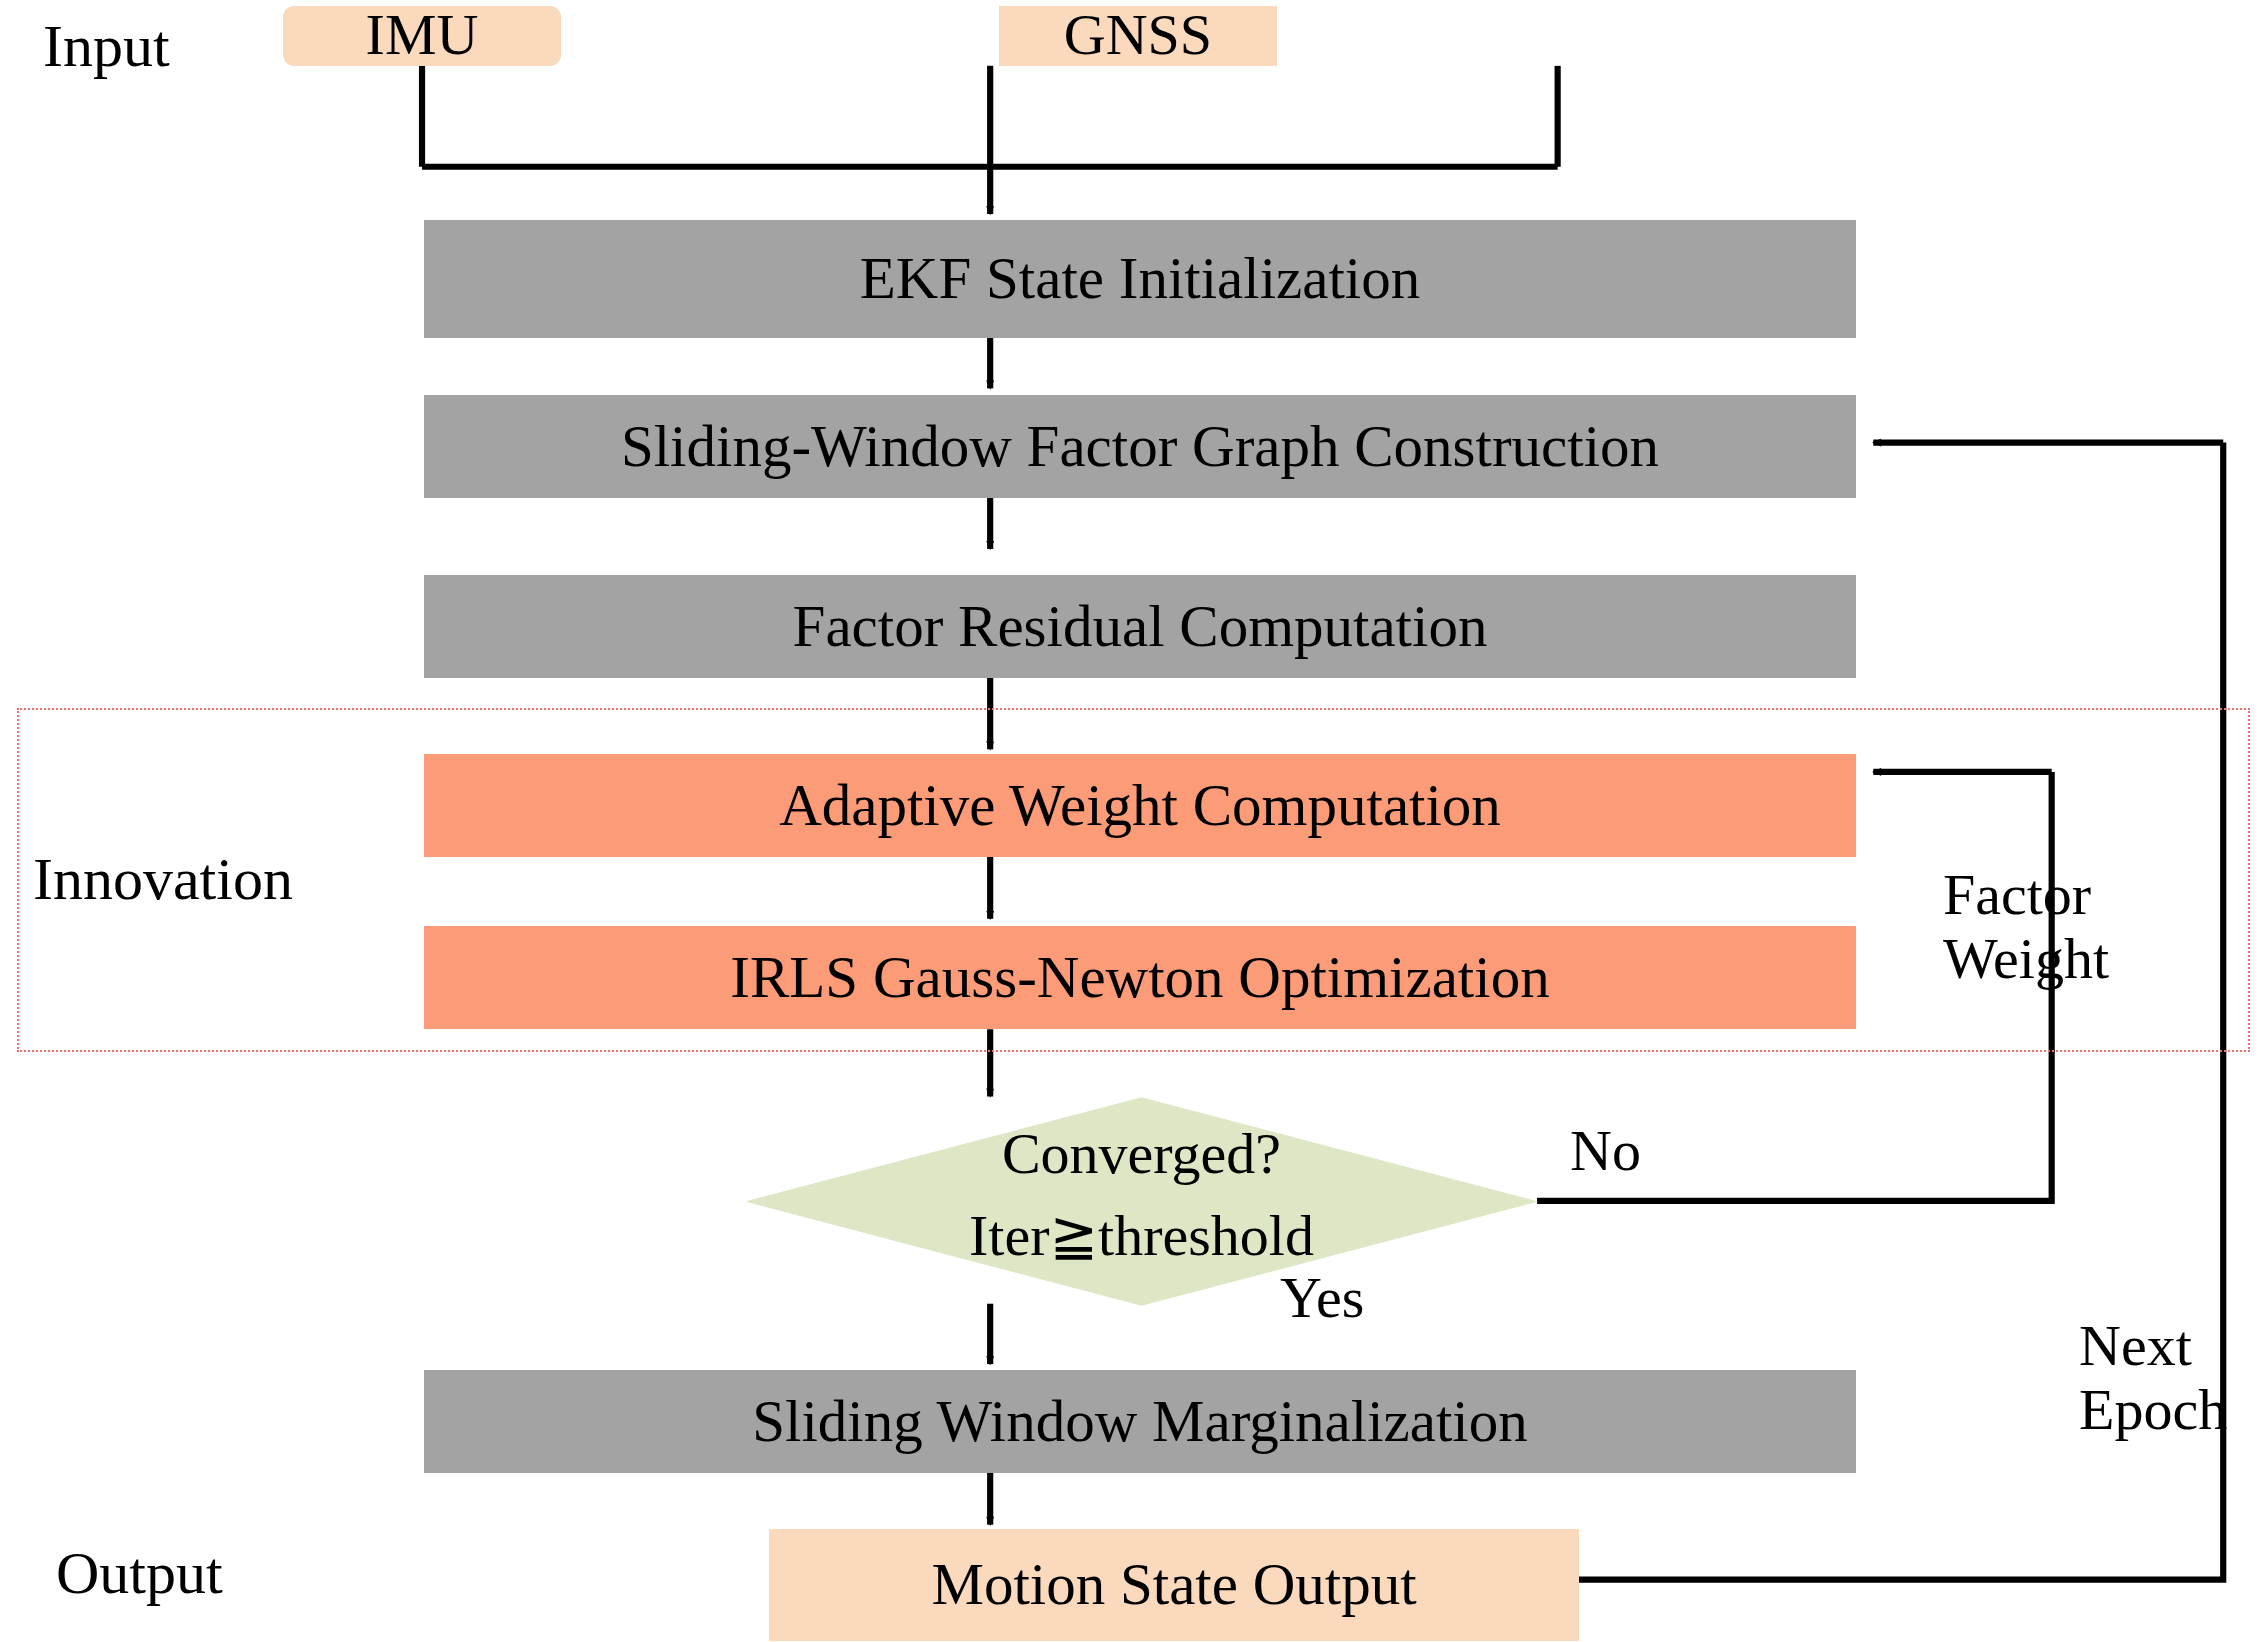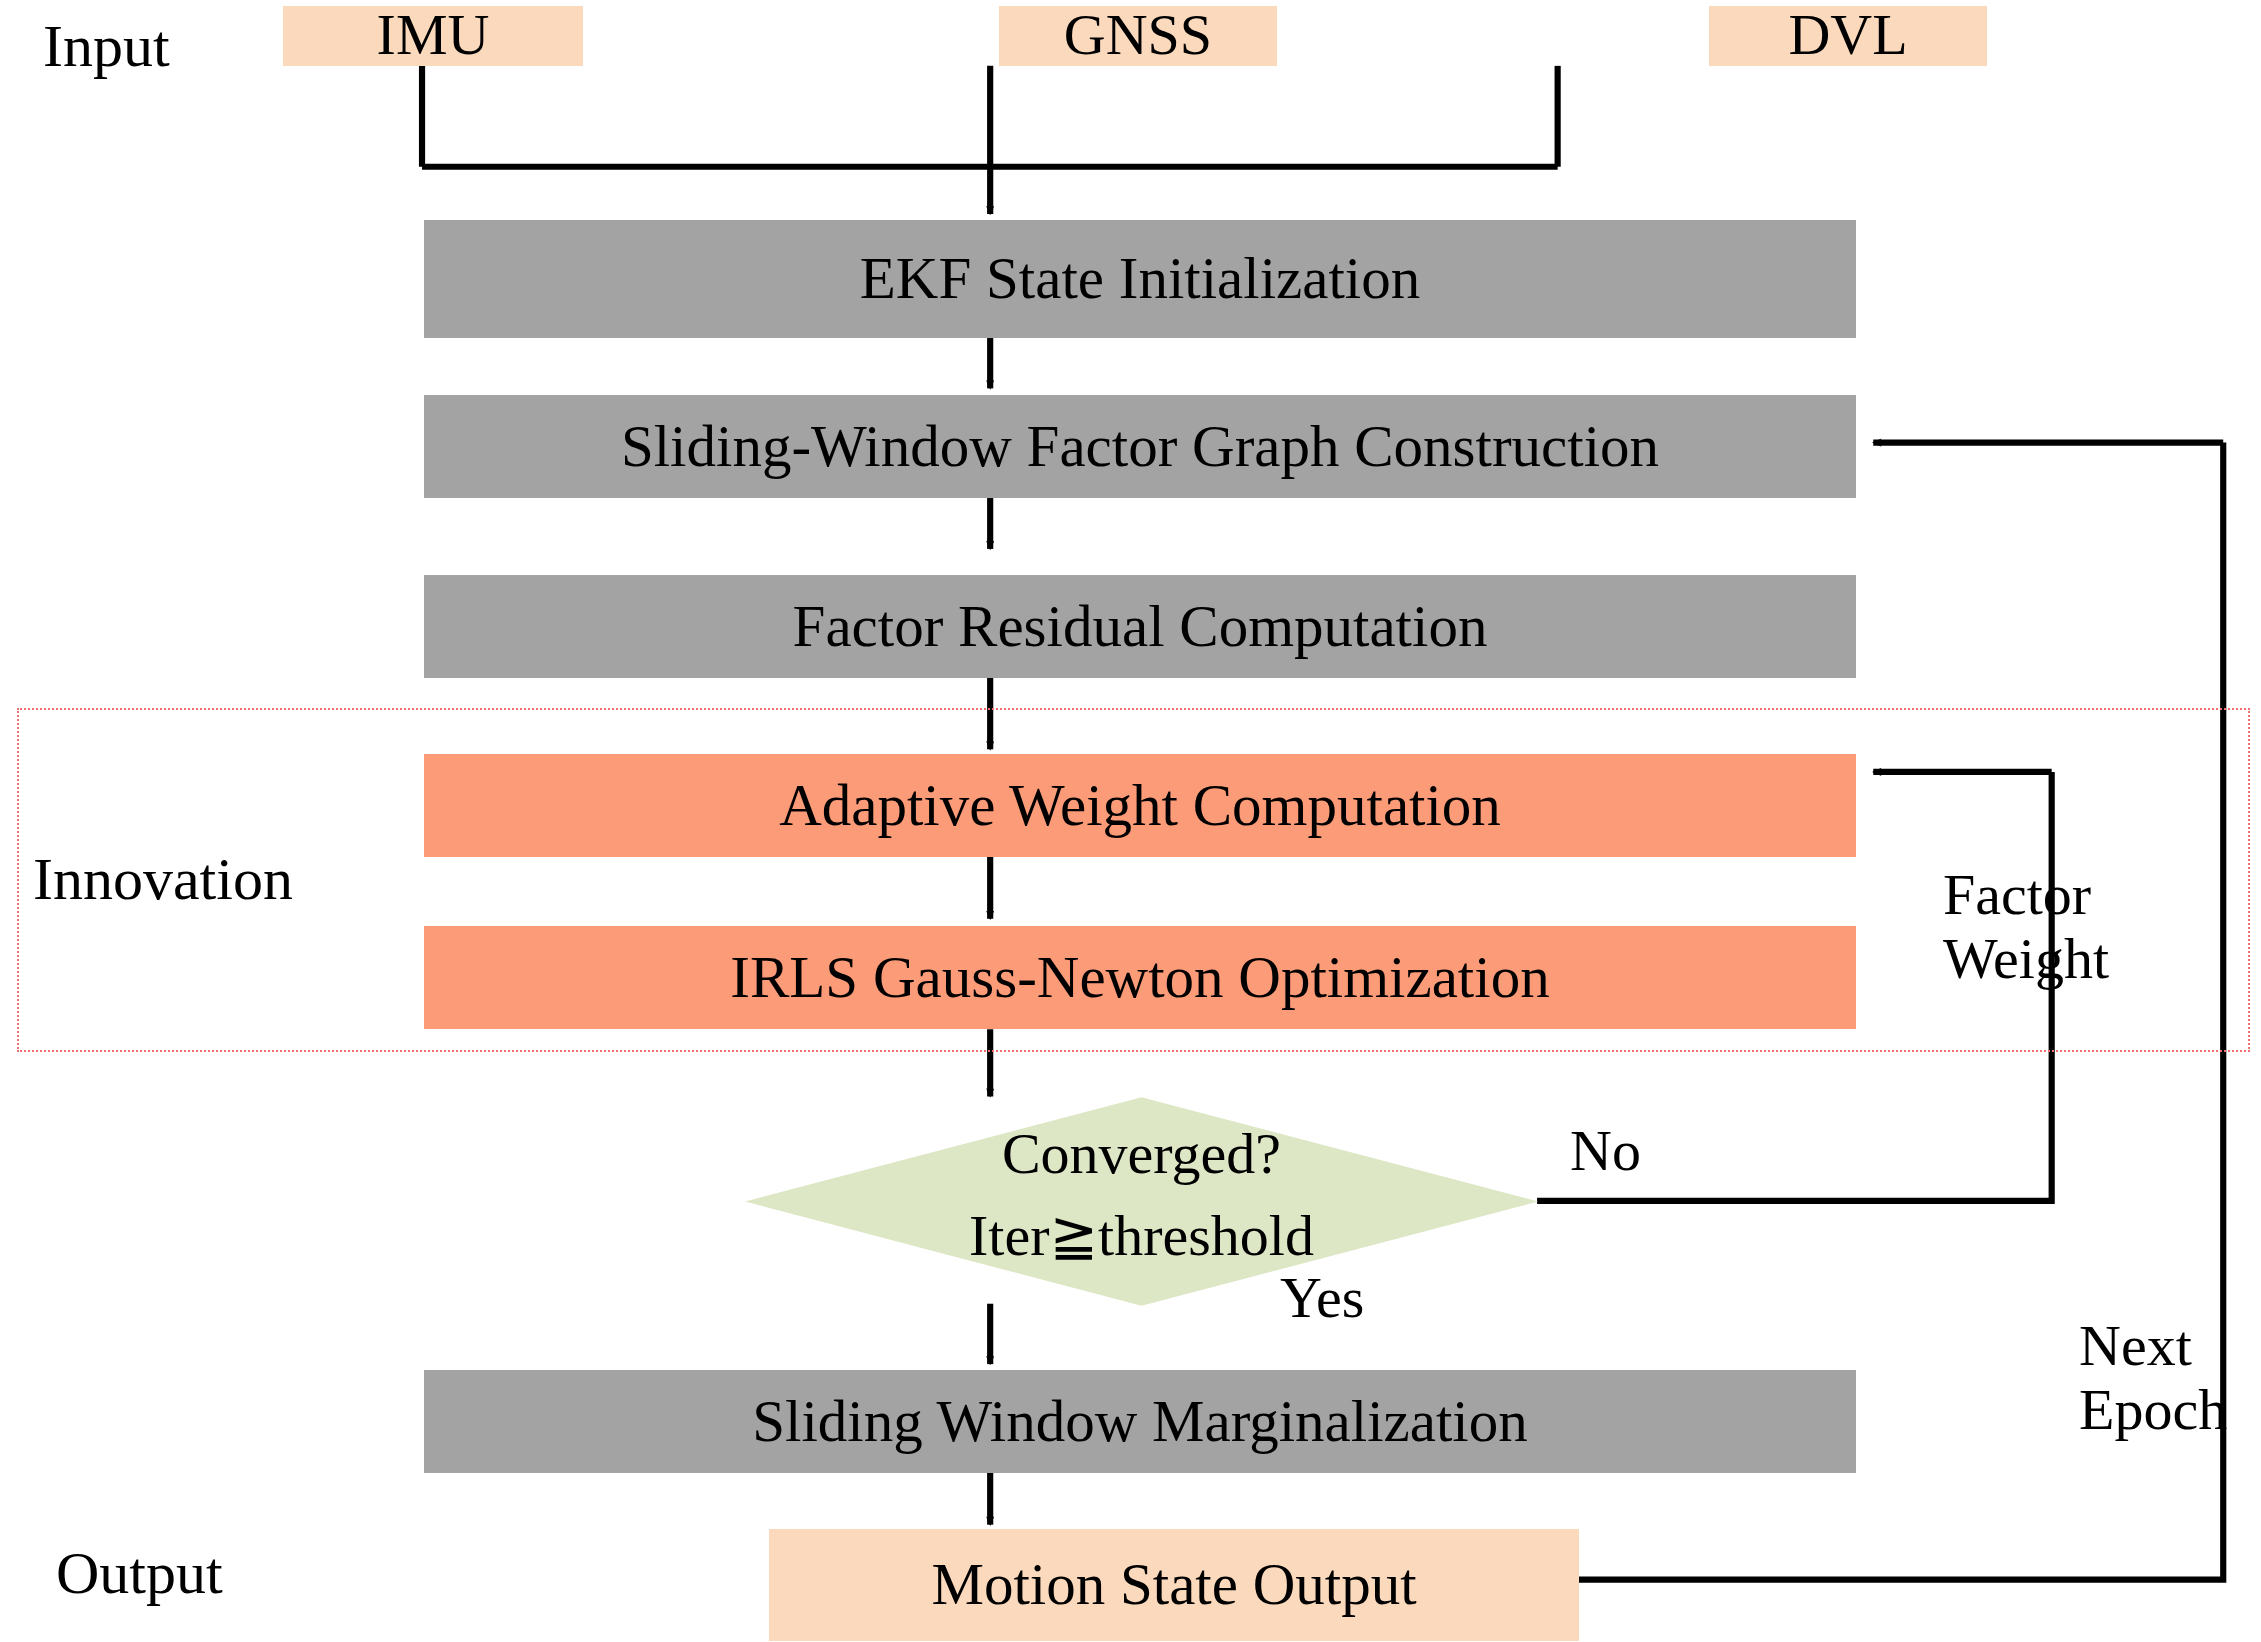--- a/index.html
+++ b/index.html
@@ -116,25 +116,24 @@
   </svg>
 
   <div class="innovation-region" style="left:17px; top:708px; width:2229px; height:340px;"></div>
 
   <div class="side-label" style="left:43px; top:12.4px; font-size:60px;">Input</div>
 
   <div class="side-label" style="left:33px; top:845px; font-size:60px;">Innovation</div>
 
   <div class="side-label" style="left:56px; top:1539px; font-size:60px;">Output</div>
 
-  <div class="node io-box" style="left:283px; top:5.5px; width:300px; height:60px; font-size:58px;">IMU</div>
+  <div class="node io-box" style="left:283px; top:5.5px; width:278px; height:60px; font-size:58px;border-radius:11px;">IMU</div>
 
   <div class="node io-box" style="left:999px; top:5.5px; width:278px; height:60px; font-size:58px;">GNSS</div>
 
-  <div class="node io-box" style="left:1709px; top:5.5px; width:278px; height:60px; font-size:58px;">DVL</div>
 
   <div class="node proc-box" style="left:424px; top:220px; width:1432px; height:118px; font-size:59px;">EKF State Initialization</div>
 
   <div class="node proc-box" style="left:424px; top:395px; width:1432px; height:103px; font-size:59px;">Sliding-Window Factor Graph Construction</div>
 
   <div class="node proc-box" style="left:424px; top:575px; width:1432px; height:103px; font-size:59px;">Factor Residual Computation</div>
 
   <div class="node innov-box" style="left:424px; top:926px; width:1432px; height:103px; font-size:59px;">IRLS Gauss-Newton Optimization</div>
 
   <div class="node innov-box" style="left:424px; top:754px; width:1432px; height:103px; font-size:59px;">Adaptive Weight Computation</div>

